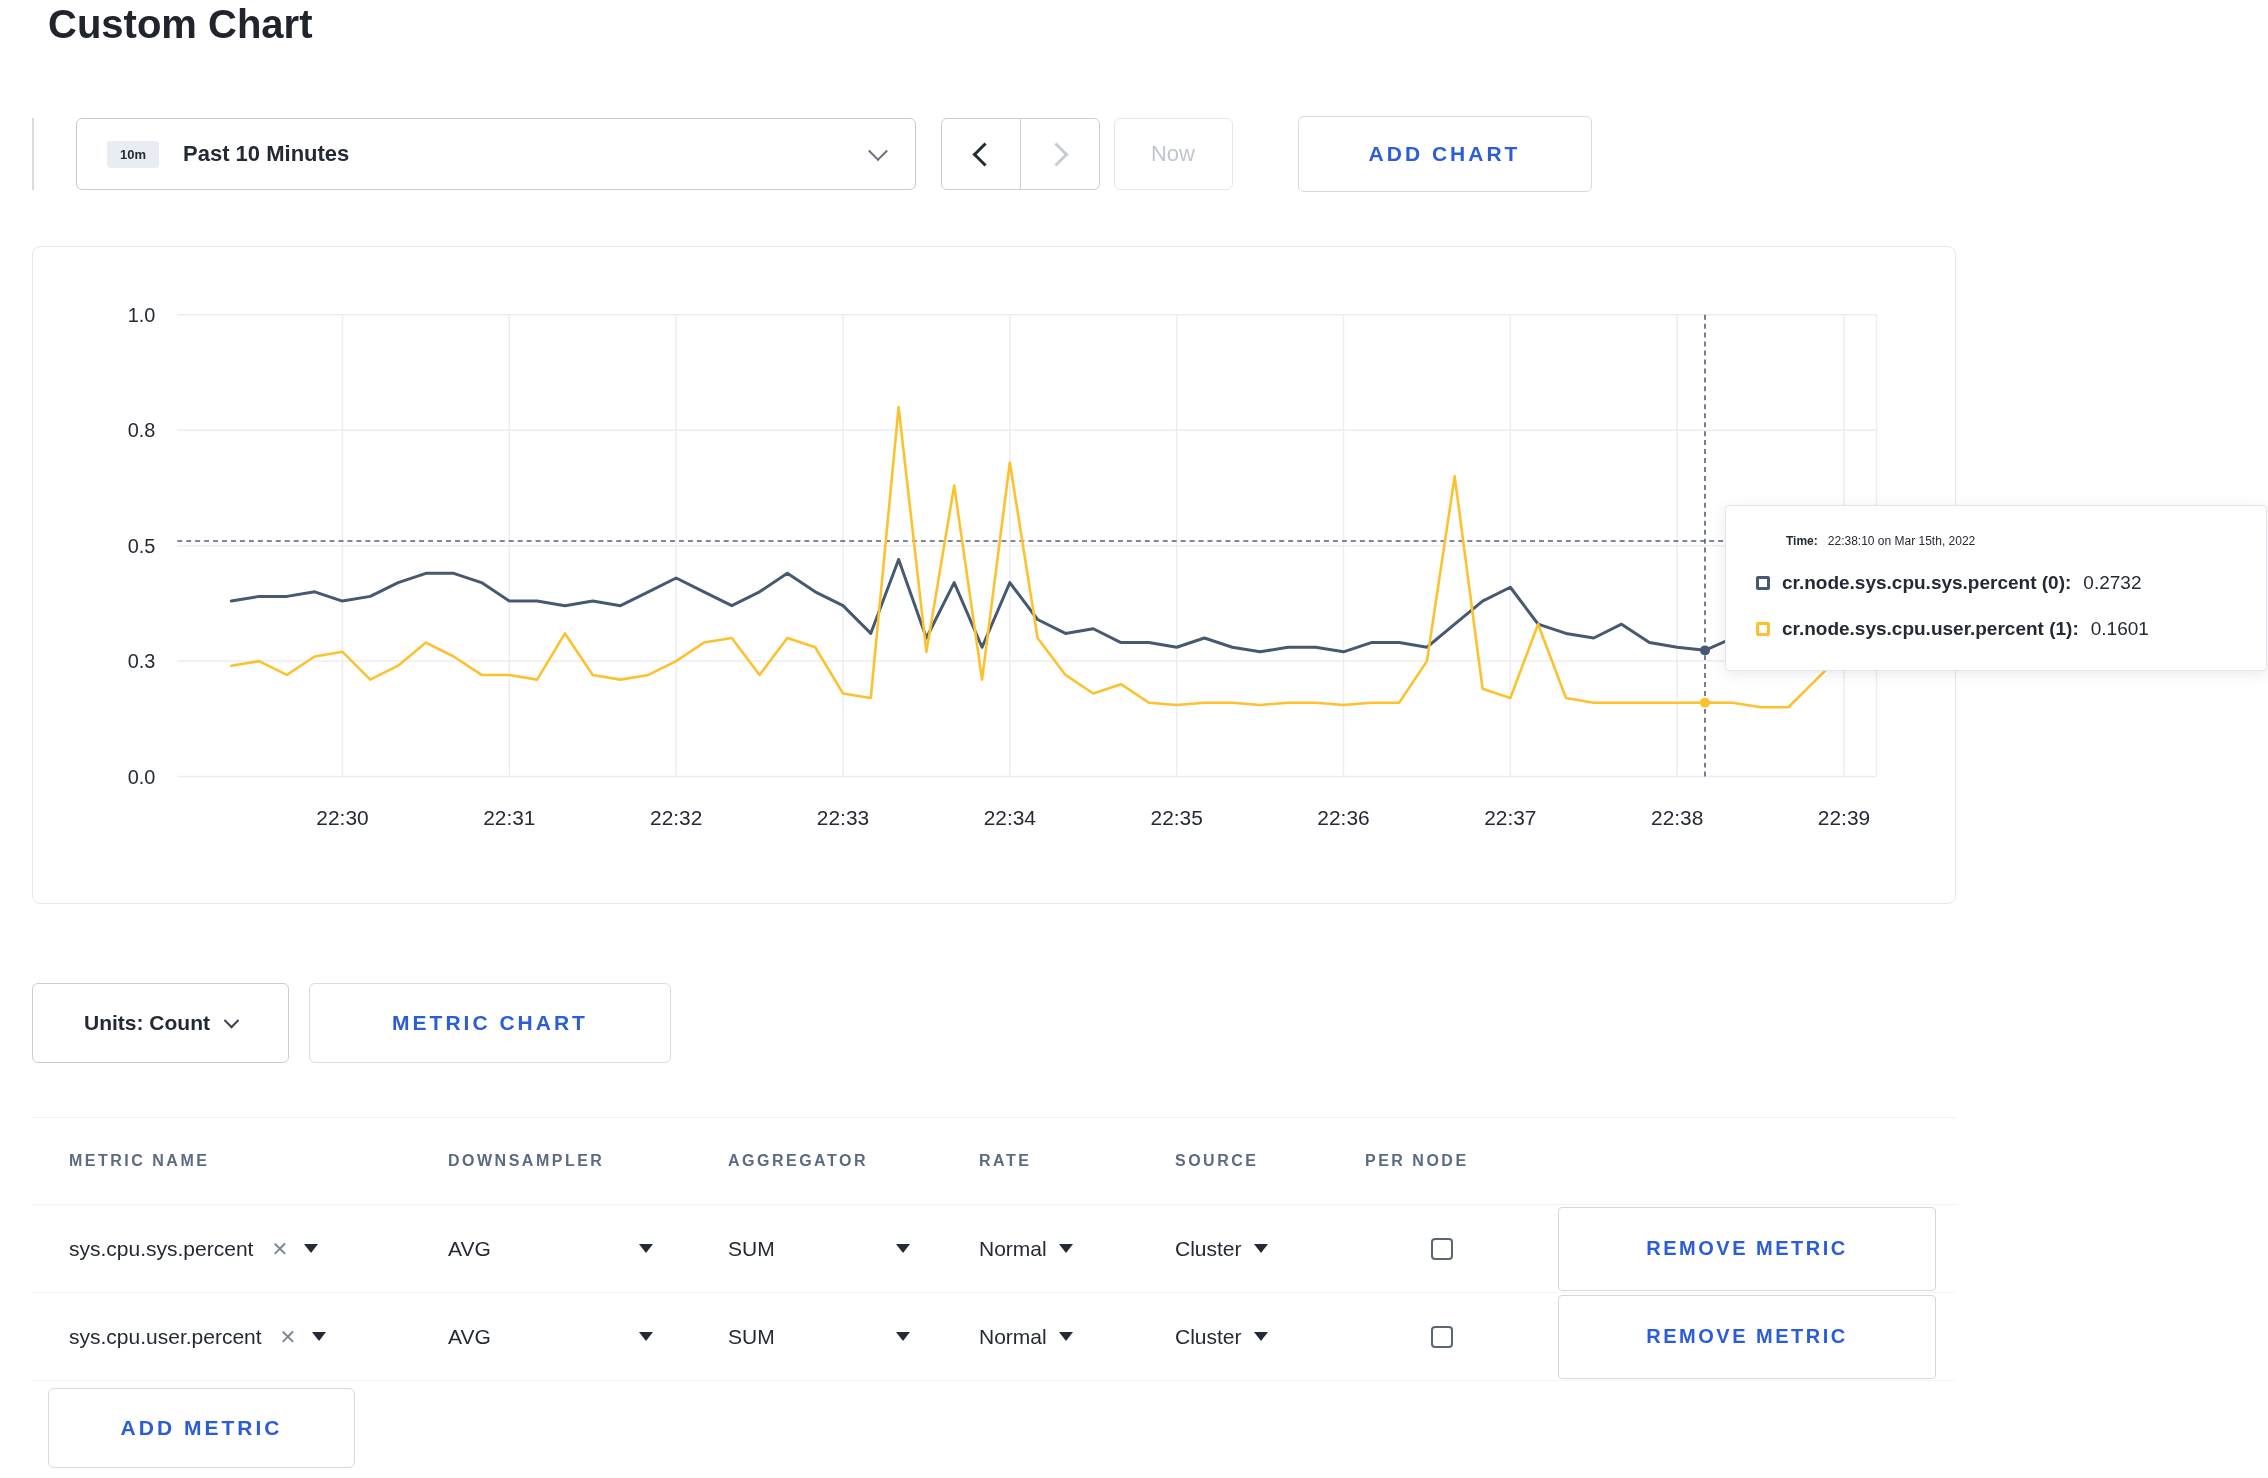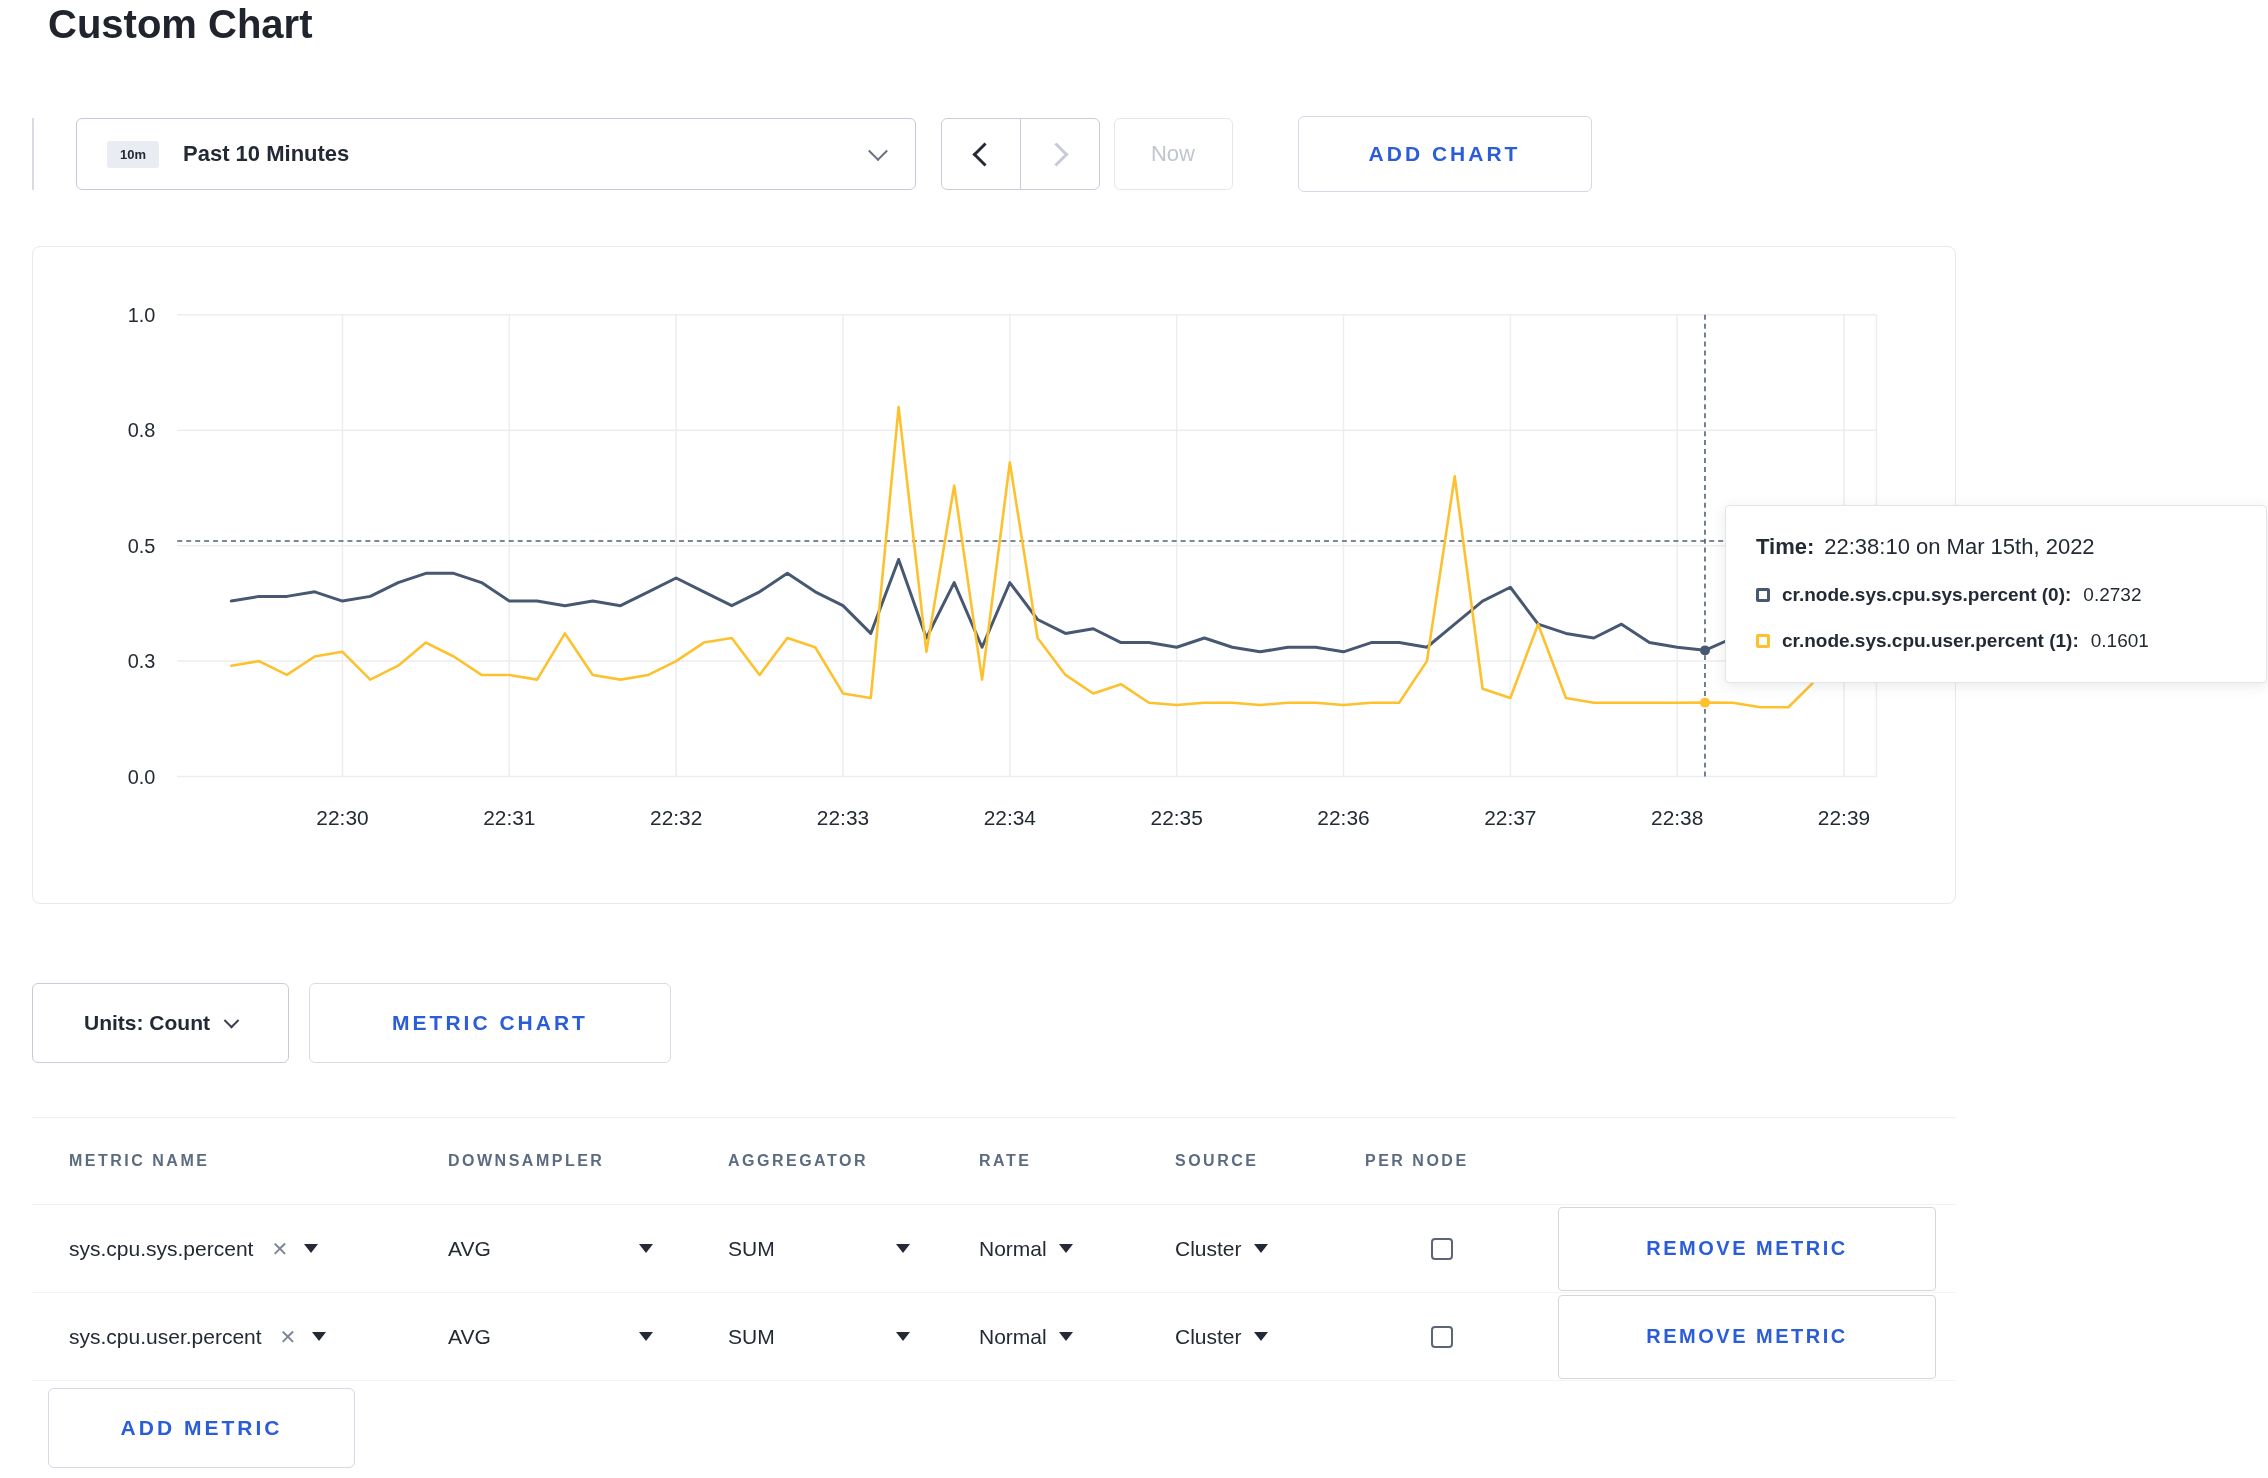--- a/index.html
+++ b/index.html
@@ -42,21 +42,21 @@
   
   .chart-card{position:absolute;left:32px;top:246px;width:1924px;height:658px;background:#fff;
     border:1.5px solid #e8e9ed;border-radius:8px;}
   .chart-card svg{display:block;}
   .chart-card svg text{font-family:"Liberation Sans",sans-serif;}
 
   
   .tooltip{position:absolute;left:1692px;top:258px;width:542px;background:#fff;z-index:5;
     border:1px solid #e3e4e8;border-radius:4px;box-shadow:0 3px 14px rgba(40,50,70,.10);
     padding:28px 30px 30px;}
-  .tt-time{font-size:22px;margin-bottom:18px;}
+  .tt-time{margin-left:30px;font-size:12px;margin-bottom:18px;}
   .tt-time-label{font-weight:700;margin-right:10px;}
   .tt-row{display:flex;align-items:center;gap:12px;margin-top:24px;font-size:19px;}
   .tt-sq{width:14px;height:14px;border:3px solid #000;border-radius:2px;background:#fff;flex:none;}
   .tt-name{font-weight:700;}
 
   
   .units-row{position:absolute;left:32px;top:983px;display:flex;gap:20px;}
   .units-btn{width:257px;height:80px;border:1.5px solid #c6ccd8;border-radius:6px;background:#fff;
     font-size:21px;font-weight:700;color:var(--text);display:flex;align-items:center;justify-content:center;
     gap:16px;cursor:pointer;font-family:inherit;}

